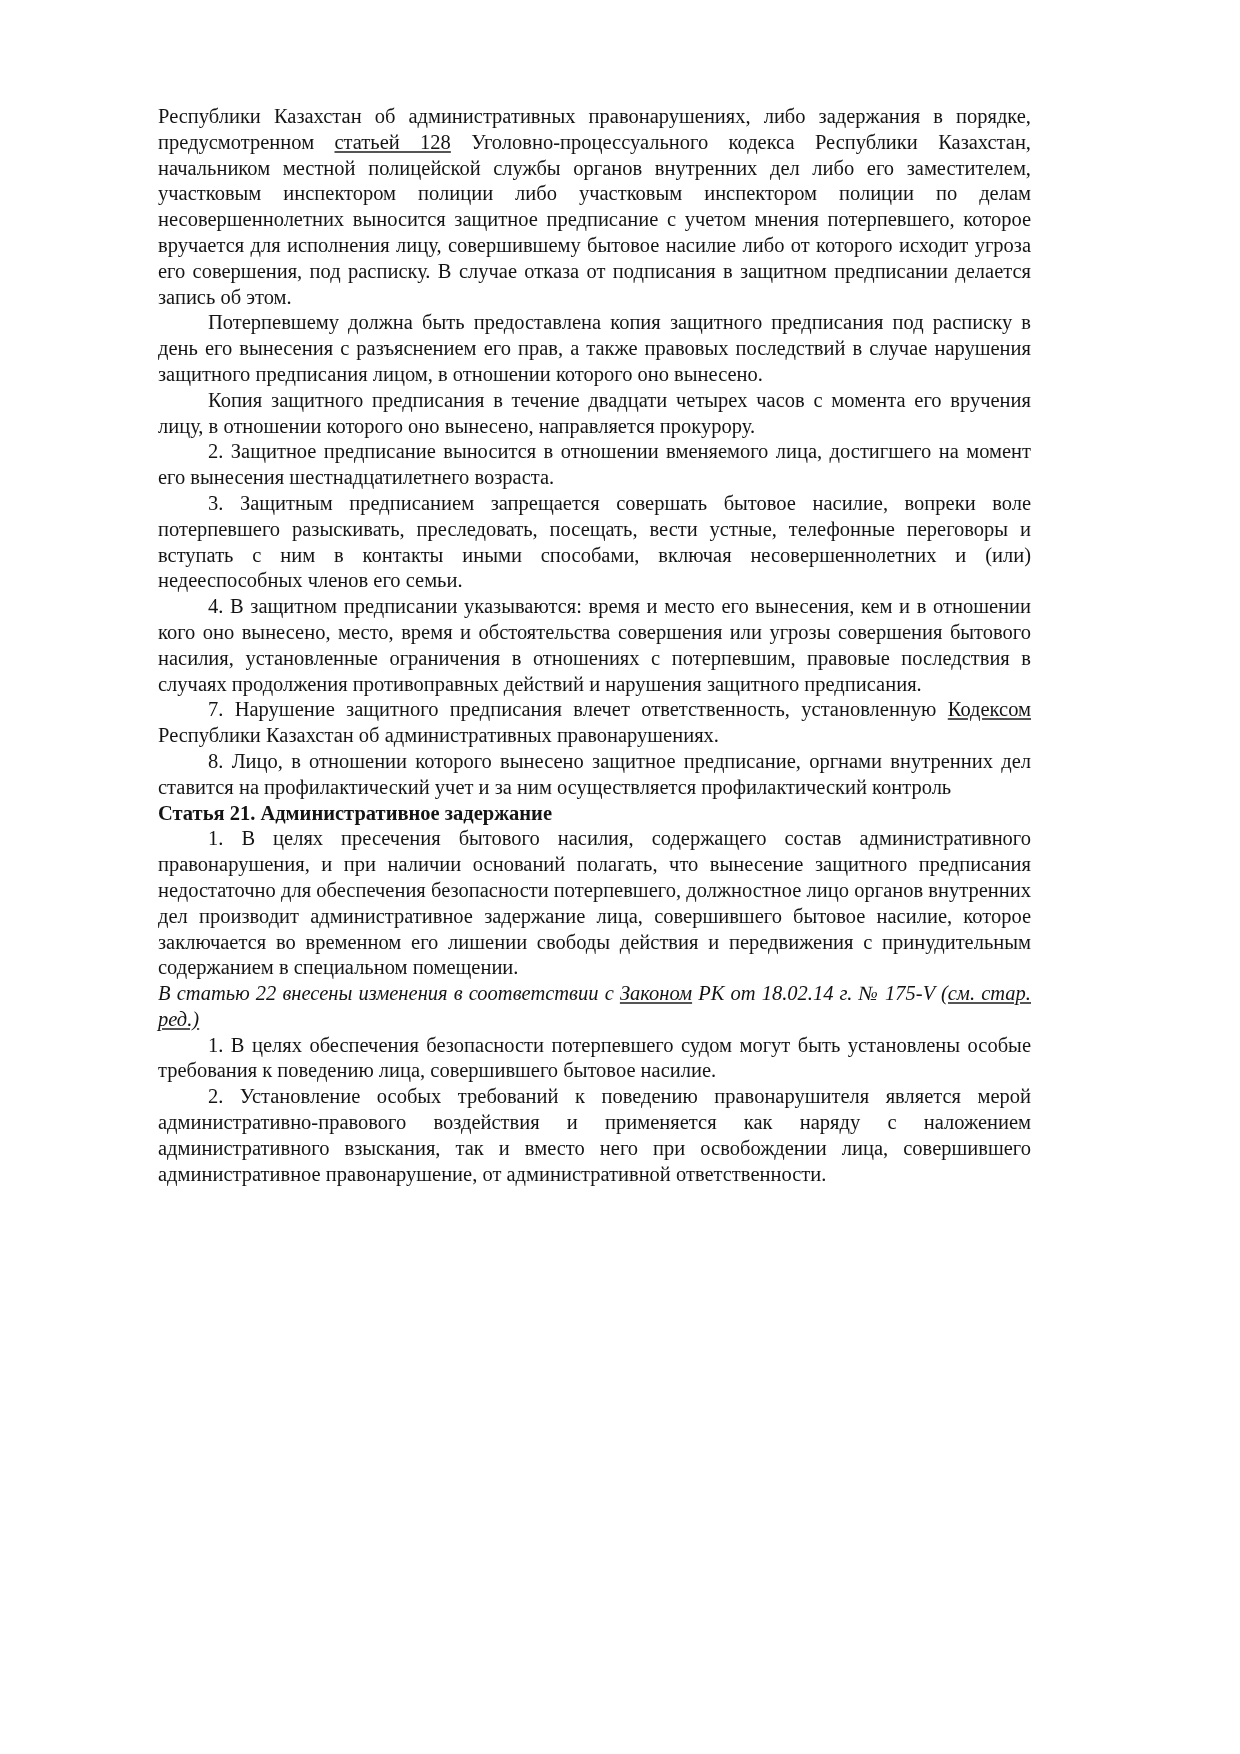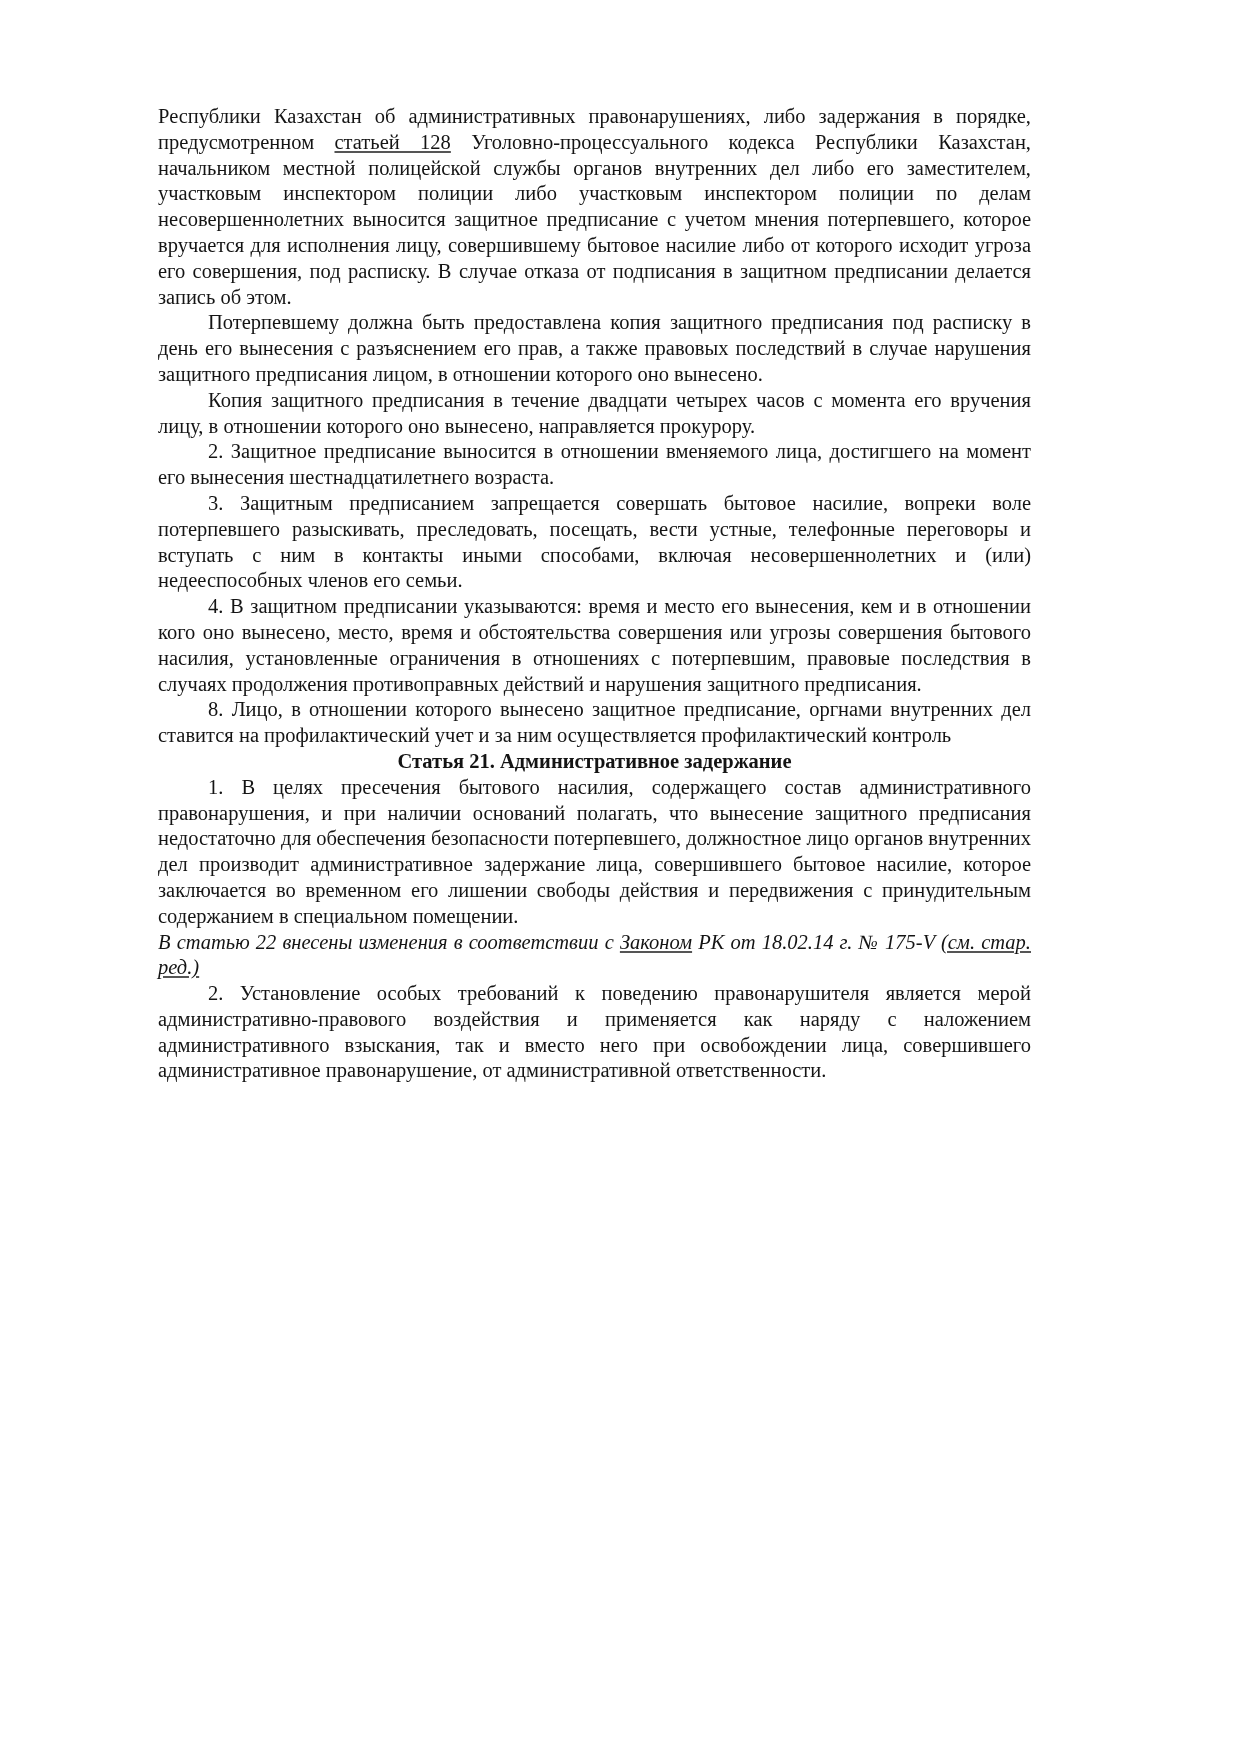--- a/index.html
+++ b/index.html
@@ -10,21 +10,21 @@
     top: 104px;
     width: 873px;
     font-family: "Liberation Serif", "DejaVu Serif", serif;
     font-size: 20.5px;
     line-height: 25.8px;
     color: #141414;
     text-align: justify;
   }
   .page p { margin: 0; }
   .indent { text-indent: 50px; }
-  .heading { font-weight: bold; text-align: center; }
+  .heading { font-weight: bold; text-align: left; }
   .note { font-style: italic; }
   a.link { color: #141414; text-decoration: underline; text-decoration-color: #555; text-underline-offset: 2px; }
 </style>
 </head>
 <body>
 
 <div class="page">
 
   <p><span>Республики Казахстан об административных правонарушениях, либо задержания в порядке, предусмотренном </span><a class="link">статьей 128</a><span> Уголовно-процессуального кодекса Республики Казахстан, начальником местной полицейской службы органов внутренних дел либо его заместителем, участковым инспектором полиции либо участковым инспектором полиции по делам несовершеннолетних выносится защитное предписание с учетом мнения потерпевшего, которое вручается для исполнения лицу, совершившему бытовое насилие либо от которого исходит угроза его совершения, под расписку. В случае отказа от подписания в защитном предписании делается запись об этом.</span></p>
 
@@ -33,27 +33,29 @@
   <p class="indent">Копия защитного предписания в течение двадцати четырех часов с момента его вручения лицу, в отношении которого оно вынесено, направляется прокурору.</p>
 
   <p class="indent">2. Защитное предписание выносится в отношении вменяемого лица, достигшего на момент его вынесения шестнадцатилетнего возраста.</p>
 
   <p class="indent">3. Защитным предписанием запрещается совершать бытовое насилие, вопреки воле потерпевшего разыскивать, преследовать, посещать, вести устные, телефонные переговоры и вступать с ним в контакты иными способами, включая несовершеннолетних и (или) недееспособных членов его семьи.</p>
 
   <p class="indent">4. В защитном предписании указываются: время и место его вынесения, кем и в отношении кого оно вынесено, место, время и обстоятельства совершения или угрозы совершения бытового насилия, установленные ограничения в отношениях с потерпевшим, правовые последствия в случаях продолжения противоправных действий и нарушения защитного предписания.</p>
 
 
 
+  <p class="indent"><span>7. Нарушение защитного предписания влечет ответственность, установленную </span><a class="link">Кодексом</a><span> Республики Казахстан об административных правонарушениях.</span></p>
 
   <p class="indent">8. Лицо, в отношении которого вынесено защитное предписание, оргнами внутренних дел ставится на профилактический учет и за ним осуществляется профилактический контроль</p>
 
   <p class="heading">Статья 21. Административное задержание</p>
 
   <p class="indent">1. В целях пресечения бытового насилия, содержащего состав административного правонарушения, и при наличии оснований полагать, что вынесение защитного предписания недостаточно для обеспечения безопасности потерпевшего, должностное лицо органов внутренних дел производит административное задержание лица, совершившего бытовое насилие, которое заключается во временном его лишении свободы действия и передвижения с принудительным содержанием в специальном помещении.</p>
 
 
   <p class="note"><span>В статью 22 внесены изменения в соответствии с </span><a class="link">Законом</a><span> РК от 18.02.14 г. № 175-V </span><a class="link">(см. стар. ред.)</a></p>
 
 
+  <p class="indent">1. В целях обеспечения безопасности потерпевшего судом могут быть установлены особые требования к поведению лица, совершившего бытовое насилие.</p>
 
   <p class="indent">2. Установление особых требований к поведению правонарушителя является мерой административно-правового воздействия и применяется как наряду с наложением административного взыскания, так и вместо него при освобождении лица, совершившего административное правонарушение, от административной ответственности.</p>
 
 </div>
 
 </body></html>

